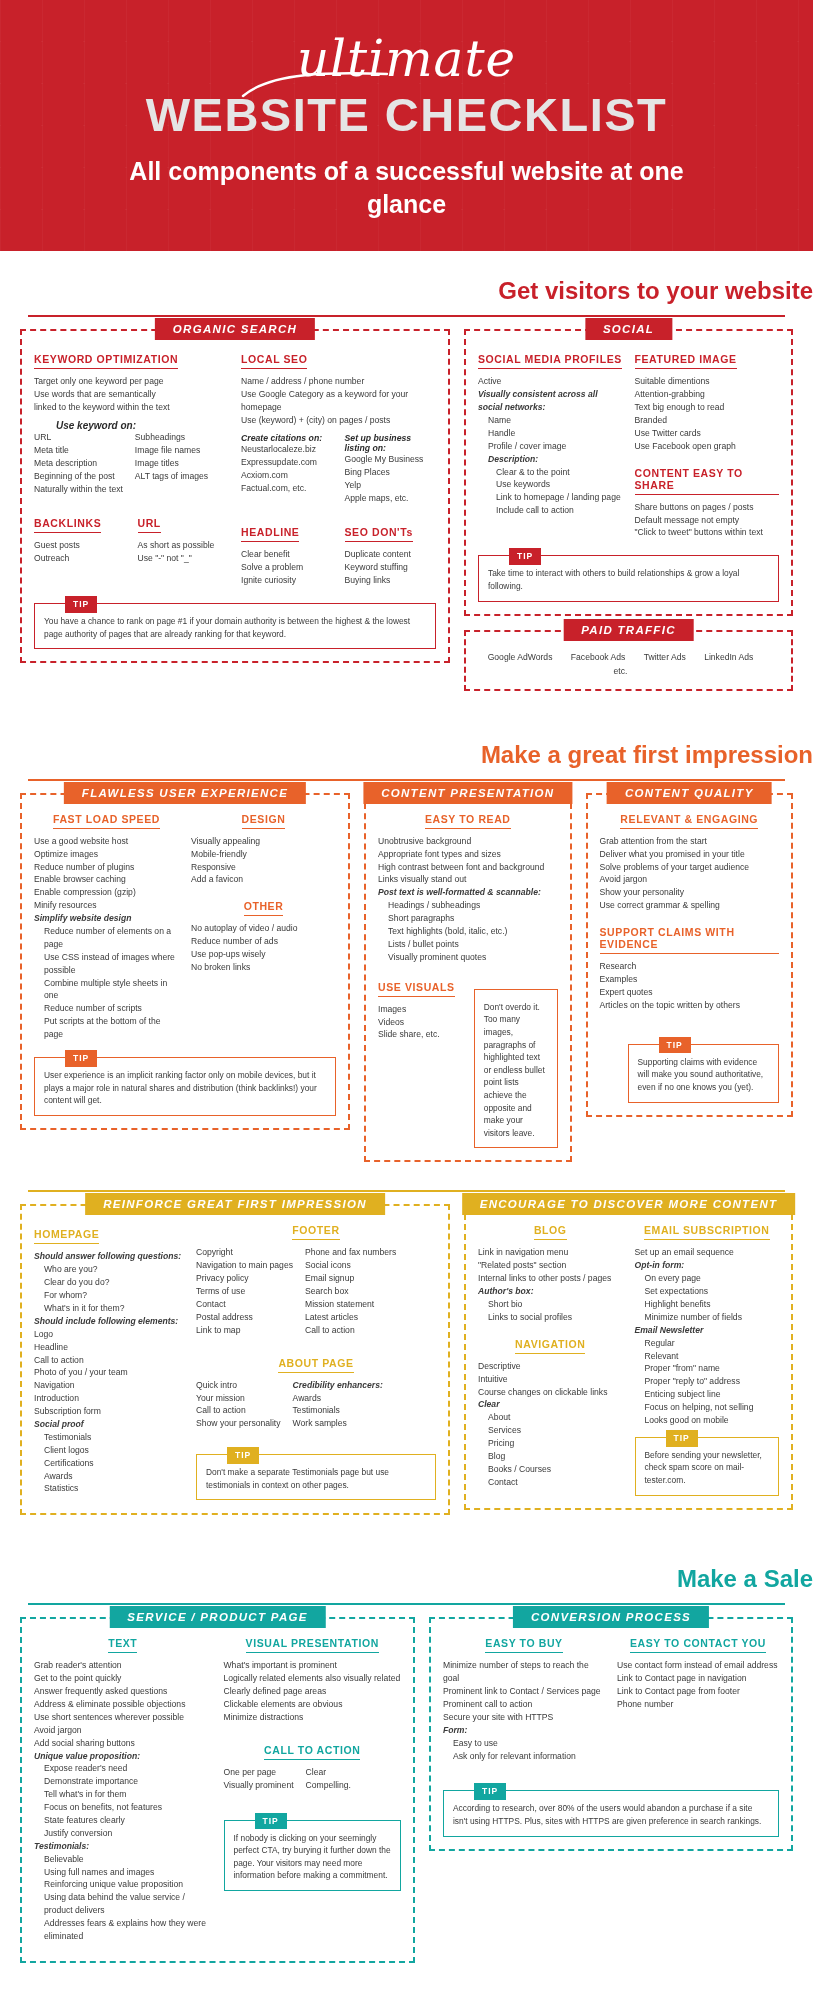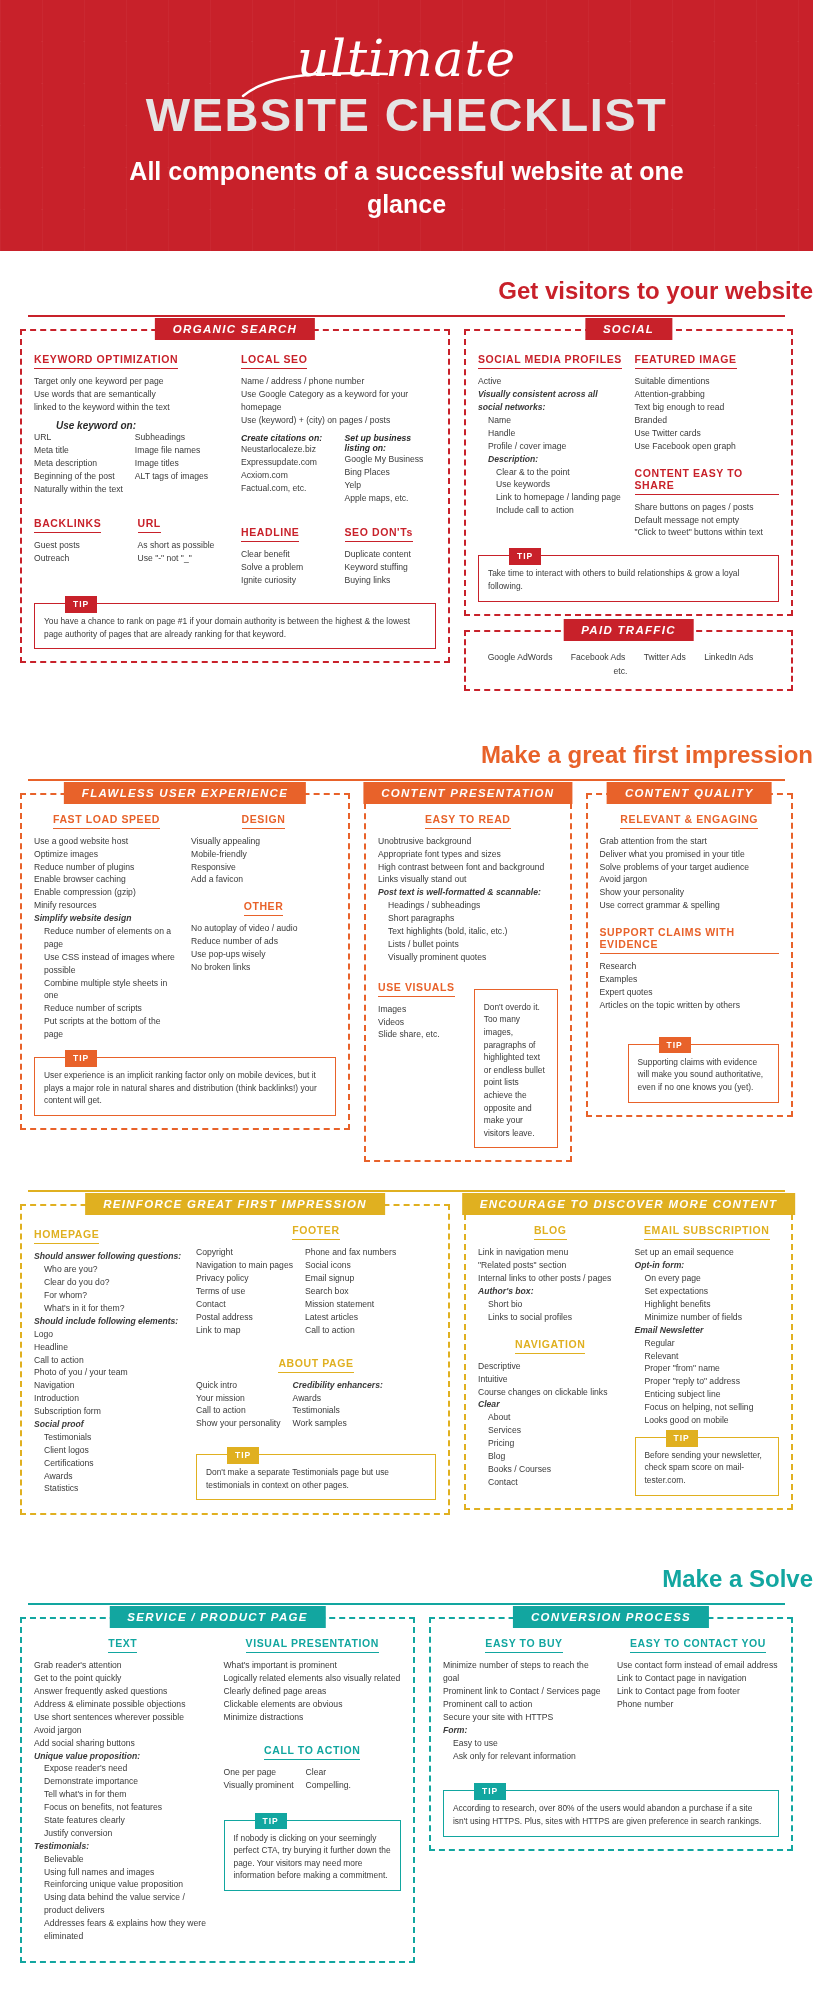--- a/index.html
+++ b/index.html
@@ -566,21 +566,21 @@
           </ul>
           <div class="tip yell">
             <span class="tip-label bg-yell">TIP</span>
             <span>Before sending your newsletter, check spam score on mail-tester.com.</span>
           </div>
         </div>
       </div>
     </div>
   </div>
 
-  <div class="sec-head teal">Make a Solve</div>
+  <div class="sec-head teal">Make a Sale</div>
   <div class="sec-rule bg-teal"></div>
 
   <div class="row" style="padding-bottom:24px;">
     <div class="panel teal" style="flex:0 0 395px;">
       <div class="ribbon bg-teal">SERVICE / PRODUCT PAGE</div>
       <div class="cols">
         <div class="col">
           <div class="h-center">
               <div class="sub-head teal first">TEXT</div>
             </div>

